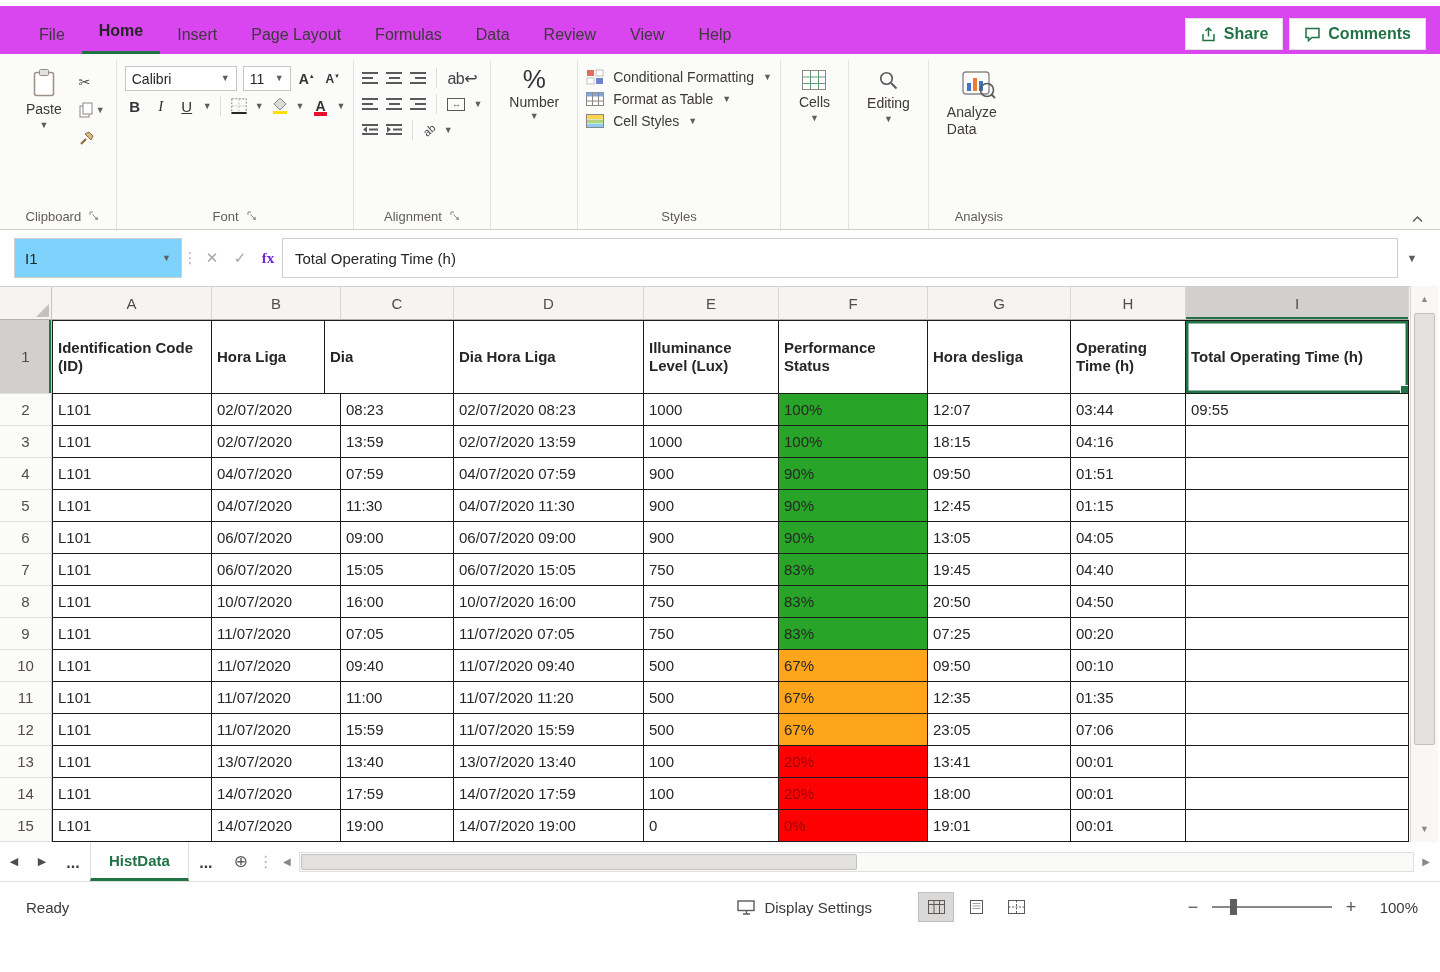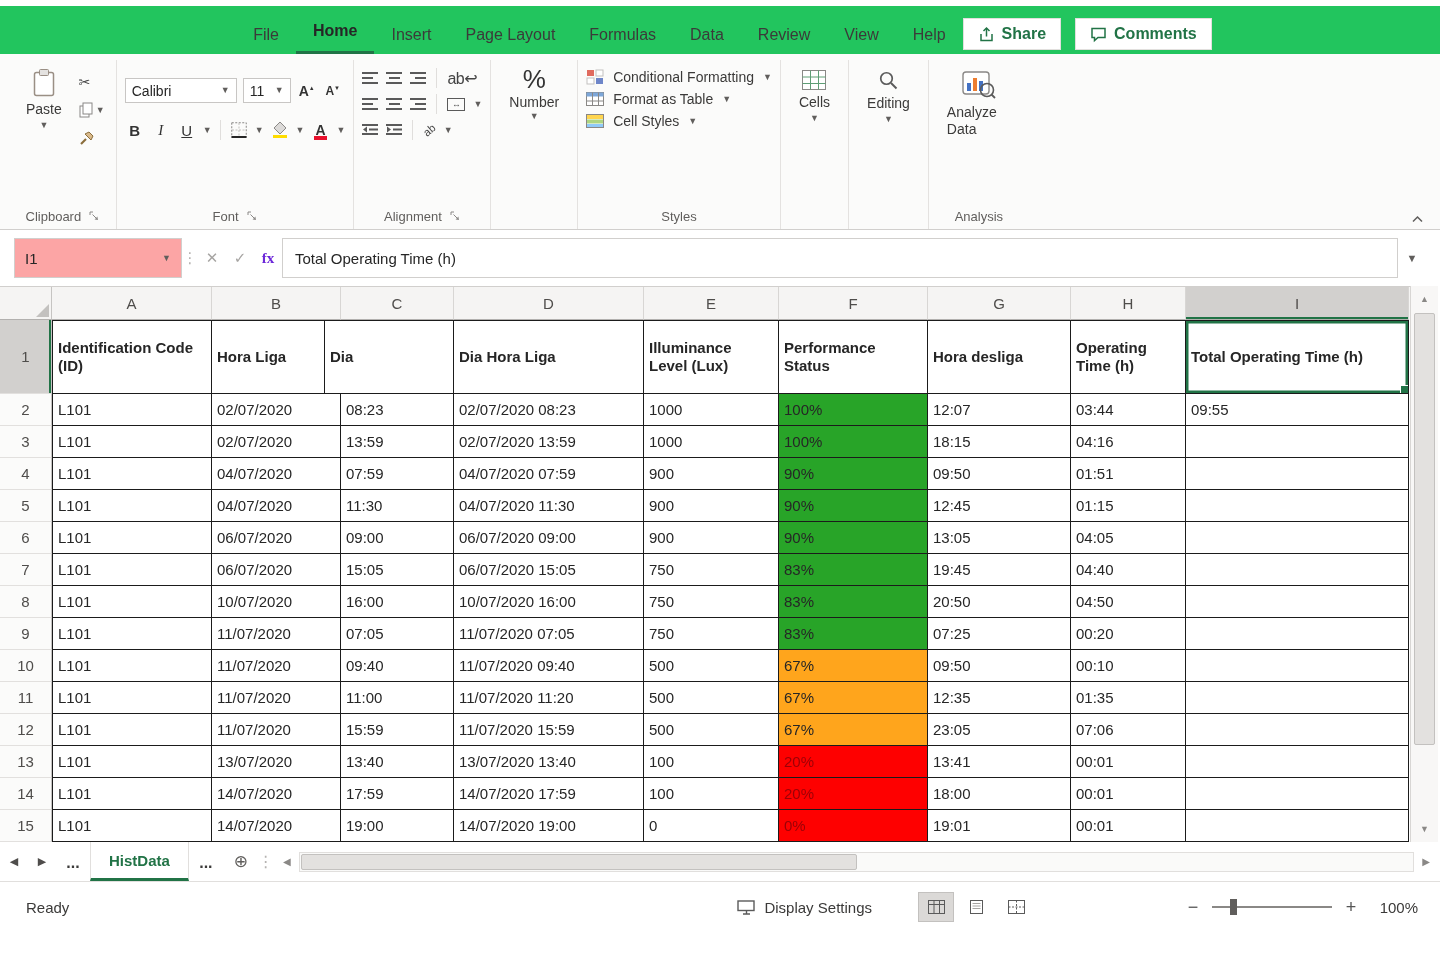--- a/index.html
+++ b/index.html
@@ -1,41 +1,41 @@
 <!DOCTYPE html>
 <html><head>
 <meta charset="utf-8">
 <style>
   *{box-sizing:border-box;margin:0;padding:0}
   html,body{width:1440px;height:972px;overflow:hidden}
   body{font-family:"Liberation Sans","DejaVu Sans",sans-serif;background:#fff;color:#262626;padding-top:6px}
   .app{width:1440px;display:flex;flex-direction:column}
 
   
-  .tabbar{height:48px;display:flex;justify-content:center;align-items:flex-end;padding:0 14px 0 22px;background:#22c55e}
+  .tabbar{height:48px;display:flex;justify-content:space-between;align-items:flex-end;padding:0 14px 0 22px;background:#d946ef}
   .tabs{display:flex;align-items:flex-end}
   .rtab{padding:9px 17px 10px;font-size:16px;color:#3b3a39;cursor:pointer;white-space:nowrap}
   .rtab.active{font-weight:700;color:#262626;border-bottom:3px solid #217346;padding-bottom:11px}
-  .tab-actions{display:flex;gap:14px;padding-bottom:4px}
+  .tab-actions{display:flex;gap:6px;padding-bottom:4px}
   .chip{display:flex;align-items:center;gap:7px;border:1px solid #e1dfdd;padding:6px 14px;font-size:16px;color:#217346;font-weight:700;background:#fff;cursor:pointer}
 
   
   .ribbon{height:176px;background:#fbfbfa;border-bottom:1px solid #d1cfcd;display:flex;align-items:stretch;padding:6px 6px 0 10px;position:relative}
   .rgroup{display:flex;flex-direction:column;padding:2px 8px 0;border-right:1px solid #e4e2e0}
   .rg-body{flex:1;display:flex;align-items:flex-start;gap:6px}
   .rg-footer{height:26px;display:flex;align-items:center;justify-content:center;gap:8px;font-size:13px;color:#605e5c}
   .launcher{display:inline-flex;cursor:pointer}
   .dd{font-size:9px;color:#605e5c;line-height:1}
   .bigbtn{display:flex;flex-direction:column;align-items:center;gap:3px;padding:6px 8px;cursor:pointer;color:#3b3a39;font-size:14px}
   .bigbtn .dd{margin-top:1px}
   .smallcol{display:flex;flex-direction:column;gap:4px;padding-top:8px}
   .smbtn{display:flex;align-items:center;gap:3px;height:24px;padding:0 3px;cursor:pointer;font-size:14px;color:#444}
   .combo{display:flex;align-items:center;justify-content:space-between;border:1px solid #c8c6c4;background:#fff;height:25px;padding:0 6px;font-size:14px;color:#262626;cursor:pointer}
   .fontname{width:112px}.fontsize{width:48px}
-  .fontrow,.fontrow2{display:flex;align-items:center;gap:6px;margin-top:16px}
+  .fontrow,.fontrow2{display:flex;align-items:center;gap:6px;margin-top:4px}
   .tbtn{min-width:20px;height:22px;display:inline-flex;align-items:center;justify-content:center;cursor:pointer;font-size:15px;color:#333}
   .tbtn.b{font-weight:800}.tbtn.i{font-style:italic;font-family:"Liberation Serif",serif}.tbtn.u{text-decoration:underline}
   .vsep{width:1px;height:20px;background:#e0dedc;margin:0 2px}
   .afont{font-size:14px;font-weight:600;color:#333}
   .afont .tri{font-size:6px;vertical-align:super}
   .acolor{position:relative;font-weight:700;font-size:14px;padding:0 2px}
   .acolor::after{content:"";position:absolute;left:1px;right:1px;bottom:-2px;height:4px;background:#E8112D}
   .fillwrap{position:relative;padding-bottom:2px}
   .alrow{display:flex;align-items:center;gap:8px;margin-top:6px}
   .li{width:16px;height:12px;flex:0 0 auto;
@@ -55,21 +55,21 @@
   .pct{font-size:26px;color:#333;cursor:pointer;line-height:1}
   .numlbl{font-size:14px;color:#3b3a39;cursor:pointer}
   .stylecol{display:flex;flex-direction:column;gap:6px;padding-top:7px}
   .stylerow{display:flex;align-items:center;gap:9px;font-size:14px;color:#3b3a39;cursor:pointer;white-space:nowrap}
   .vertbtn{display:flex;flex-direction:column;align-items:center;gap:4px;padding:8px 10px 0;font-size:14px;color:#3b3a39;cursor:pointer}
   .analysisbtn{width:84px;text-align:left;line-height:1.2}
   .collapse{position:absolute;right:16px;bottom:6px;cursor:pointer}
 
   
   .formulabar{display:flex;align-items:stretch;height:40px;margin:8px 14px;font-size:15px}
-  .namebox{width:168px;border:1px solid #d1cfcd;background:#fca5a5;display:flex;align-items:center;justify-content:space-between;padding:0 10px;cursor:pointer}
+  .namebox{width:168px;border:1px solid #d1cfcd;background:#7dd3fc;display:flex;align-items:center;justify-content:space-between;padding:0 10px;cursor:pointer}
   .fbsplit{width:16px;display:flex;align-items:center;justify-content:center;color:#b5b3b1;cursor:col-resize}
   .fbbtn{width:28px;display:flex;align-items:center;justify-content:center;color:#a6a4a2;cursor:pointer}
   .fbbtn.fx{color:#6d28d9;font-family:"Liberation Serif",serif;font-weight:700}
   .fbinput{flex:1;border:1px solid #d1cfcd;background:#fff;display:flex;align-items:center;padding:0 12px;cursor:text}
   .fbchev{width:28px;display:flex;align-items:center;justify-content:center;color:#605e5c;cursor:pointer;font-size:11px}
 
   
   .sheet-area{display:flex;align-items:stretch}
   .gridcol{width:1410px}
   .colheaders{display:flex;height:34px;background:#f5f4f3;border-top:1px solid #d1cfcd}

